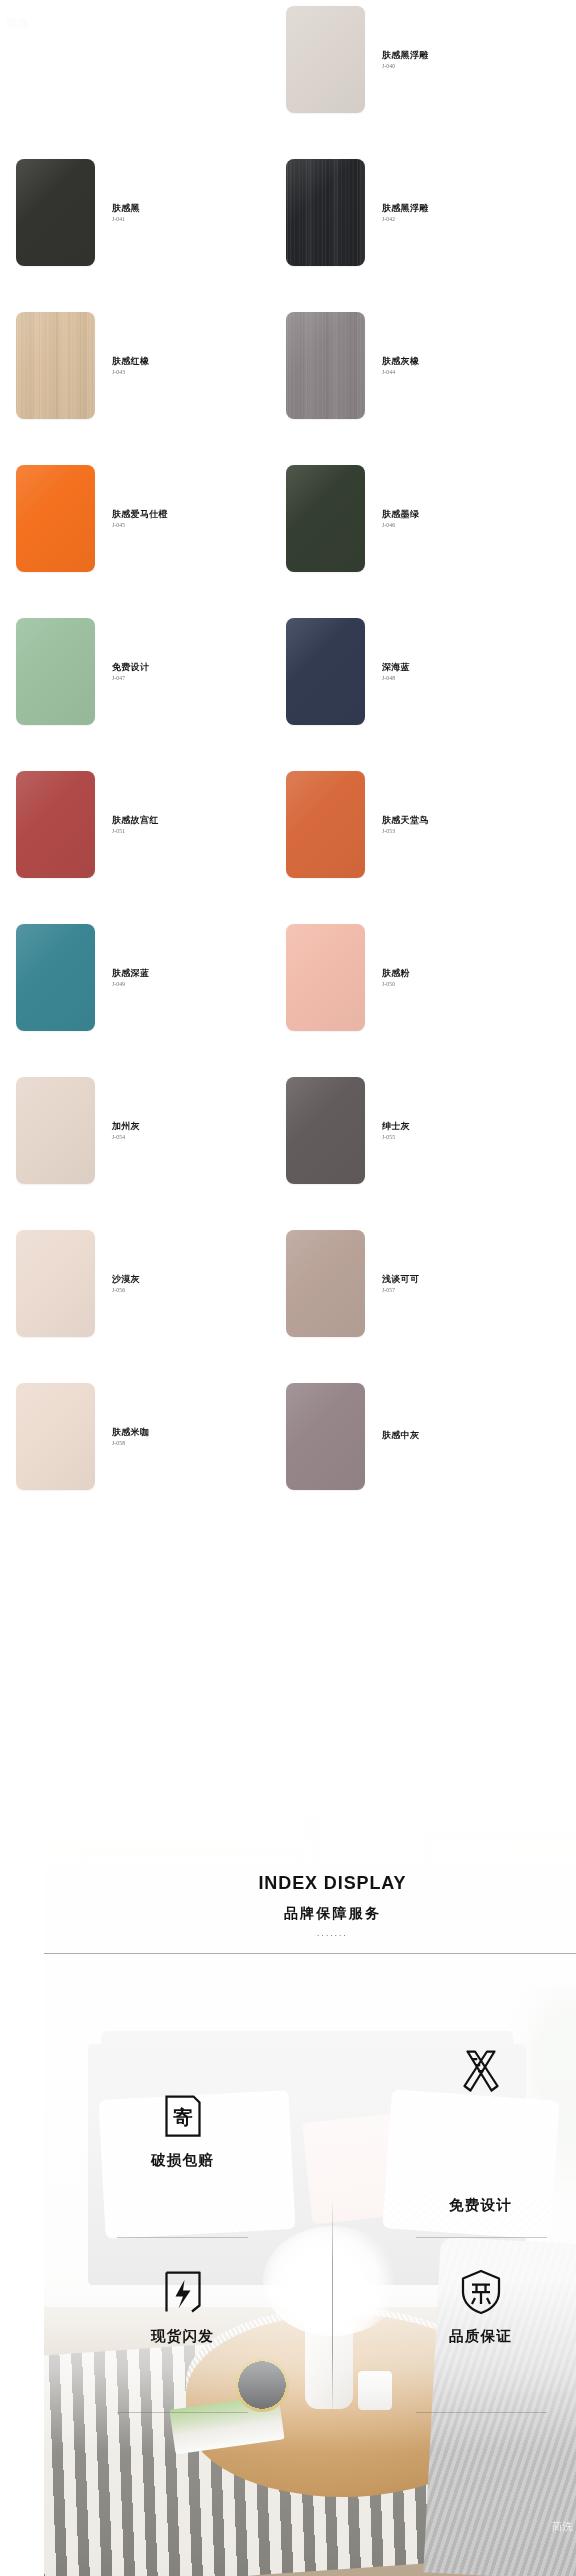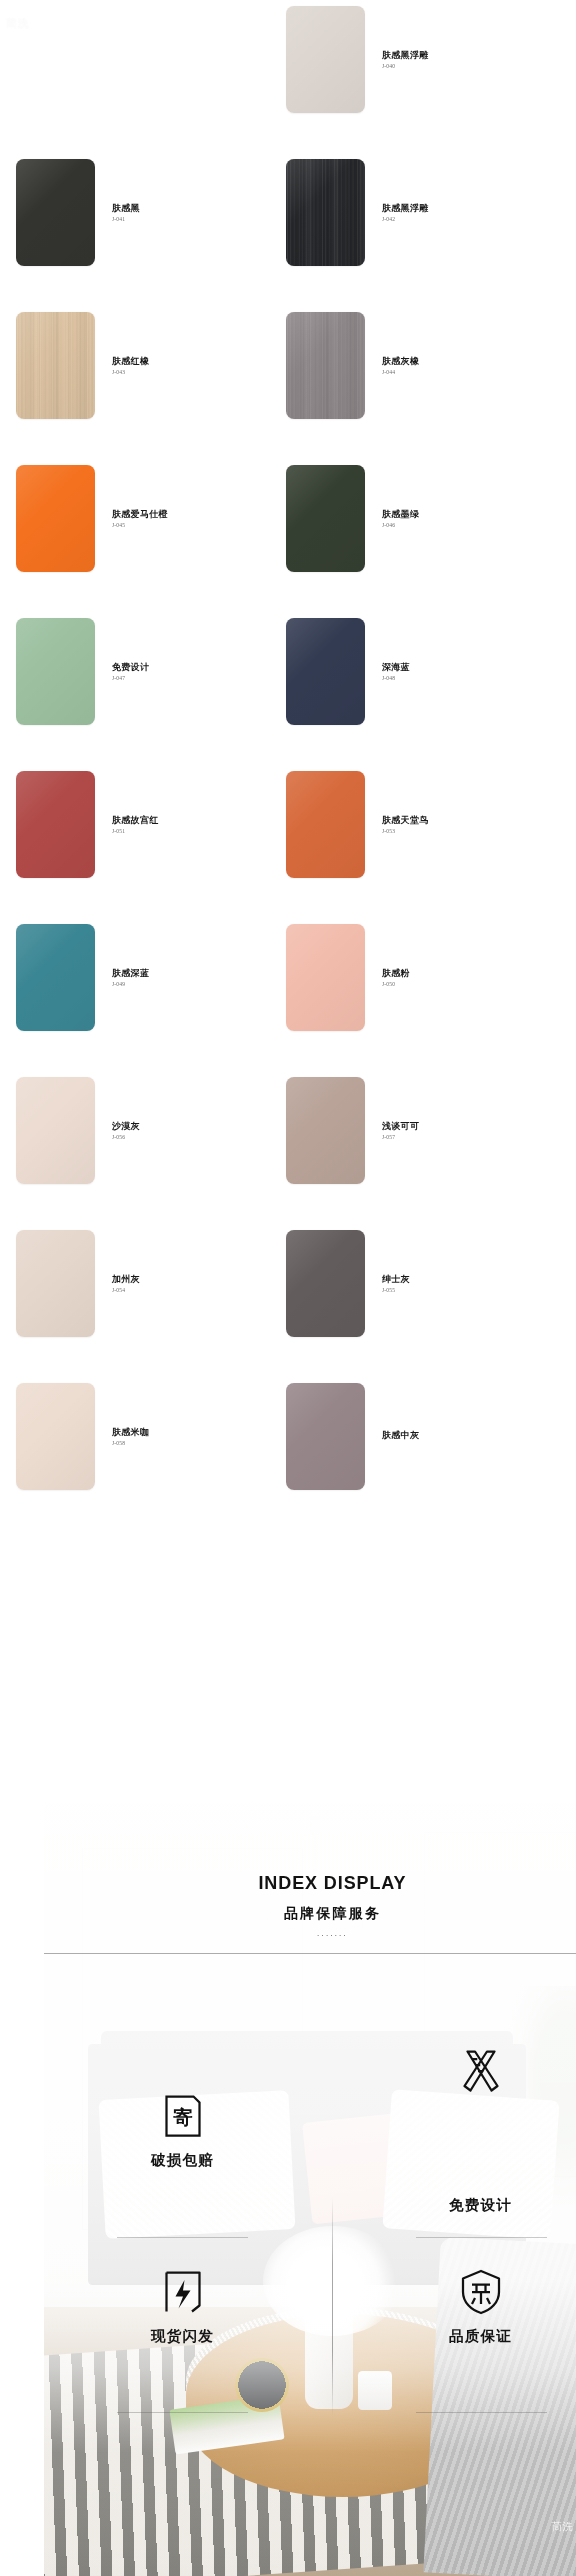--- a/index.html
+++ b/index.html
@@ -369,58 +369,58 @@
           </div>
           <div class="meta">
             <div class="nm">肤感粉</div>
             <div class="cd">J-050</div>
           </div>
         </div>
       </div>
       <div class="srow">
         <div class="cell left">
           <div class="chip">
+            <div class="base" style="background:#e6d7cc"></div>
+            <div class="sheen"></div>
+          </div>
+          <div class="meta">
+            <div class="nm">加州灰</div>
+            <div class="cd">J-054</div>
+          </div>
+        </div>
+        <div class="cell right">
+          <div class="chip">
+            <div class="base" style="background:#635c5d"></div>
+            <div class="sheen"></div>
+          </div>
+          <div class="meta">
+            <div class="nm">绅士灰</div>
+            <div class="cd">J-055</div>
+          </div>
+        </div>
+      </div>
+      <div class="srow">
+        <div class="cell left">
+          <div class="chip">
             <div class="base" style="background:#ecdcd2"></div>
             <div class="sheen"></div>
           </div>
           <div class="meta">
             <div class="nm">沙漠灰</div>
             <div class="cd">J-056</div>
           </div>
         </div>
         <div class="cell right">
           <div class="chip">
             <div class="base" style="background:#b9a399"></div>
             <div class="sheen"></div>
           </div>
           <div class="meta">
             <div class="nm">浅谈可可</div>
             <div class="cd">J-057</div>
-          </div>
-        </div>
-      </div>
-      <div class="srow">
-        <div class="cell left">
-          <div class="chip">
-            <div class="base" style="background:#e6d7cc"></div>
-            <div class="sheen"></div>
-          </div>
-          <div class="meta">
-            <div class="nm">加州灰</div>
-            <div class="cd">J-054</div>
-          </div>
-        </div>
-        <div class="cell right">
-          <div class="chip">
-            <div class="base" style="background:#635c5d"></div>
-            <div class="sheen"></div>
-          </div>
-          <div class="meta">
-            <div class="nm">绅士灰</div>
-            <div class="cd">J-055</div>
           </div>
         </div>
       </div>
       <div class="srow">
         <div class="cell left">
           <div class="chip">
             <div class="base" style="background:#eddcd0"></div>
             <div class="sheen"></div>
           </div>
           <div class="meta">

